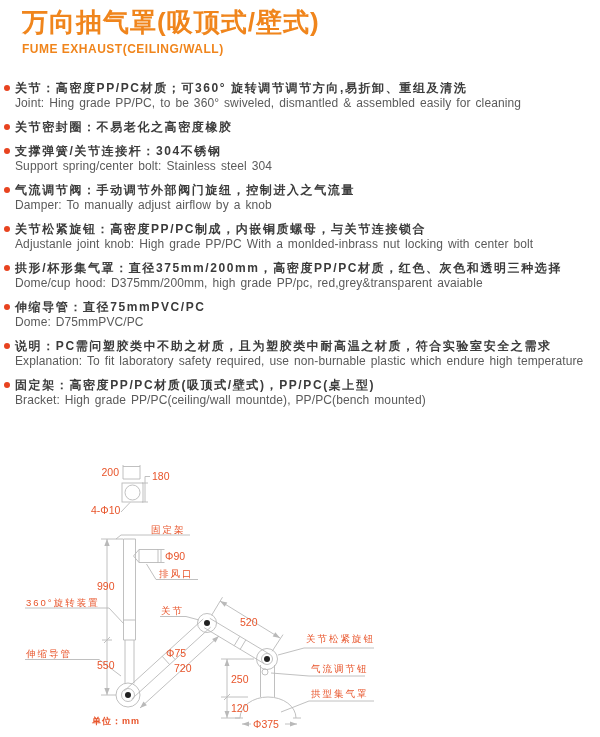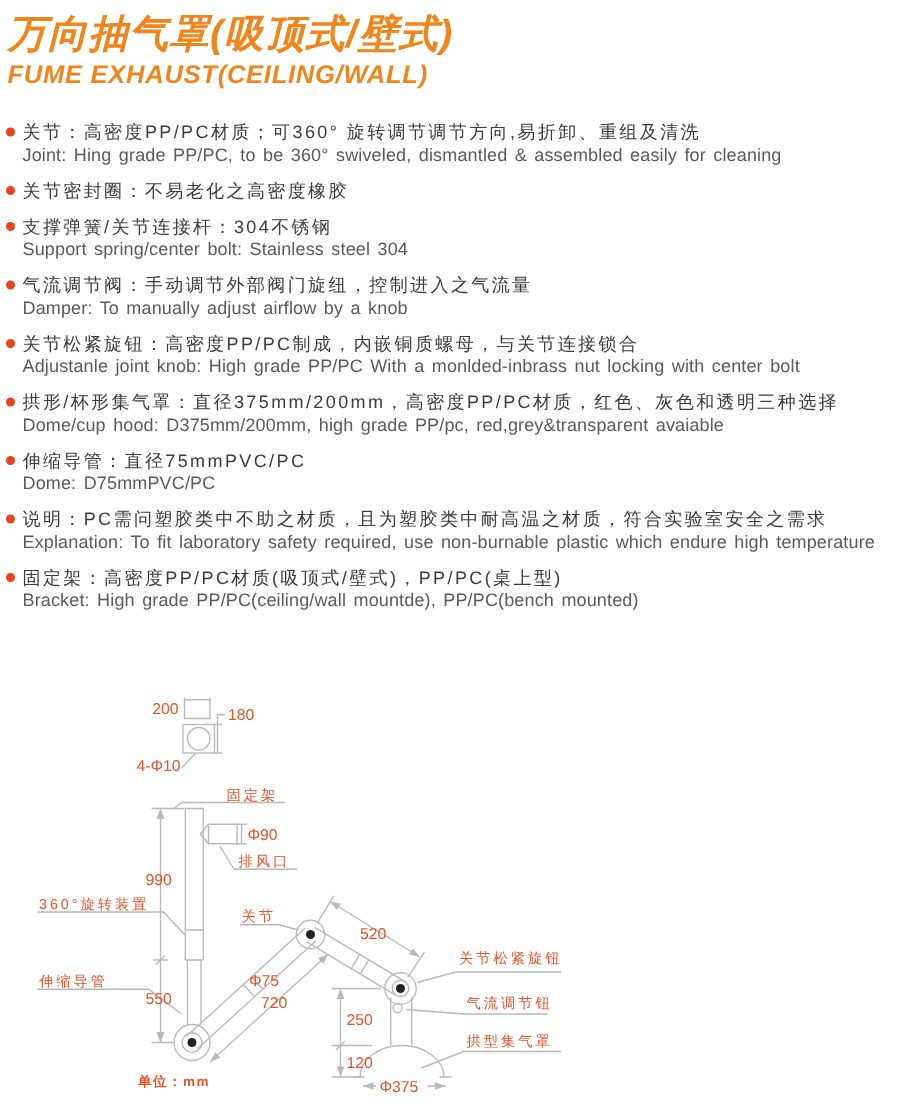--- a/index.html
+++ b/index.html
@@ -1,24 +1,24 @@
 <!DOCTYPE html>
 <html><head>
 <meta charset="utf-8">
 <style>
   html,body{margin:0;padding:0;width:600px;height:737px;overflow:hidden;background:#fff;
     font-family:"Liberation Sans",sans-serif;}
   .page{position:relative;width:600px;height:737px;background:#fff;}
-  .header{padding:6px 0 0 5px;font-style:italic;}
+  .header{padding:6px 0 0 22px;}
   .title-zh{color:#f0851c;font-size:26px;font-weight:bold;letter-spacing:1px;line-height:32px;}
-  .title-en{color:#f0851c;font-size:17px;font-weight:bold;letter-spacing:.5px;line-height:21px;margin-top:1px;}
+  .title-en{color:#f0851c;font-size:12px;font-weight:bold;letter-spacing:.5px;line-height:21px;margin-top:1px;}
   .specs{margin-top:20px;padding-left:4px;}
   .item{position:relative;padding-left:11px;margin-bottom:8px;white-space:nowrap;}
   .dot{position:absolute;left:0;top:5px;width:6px;height:6px;border-radius:50%;background:#e8431f;}
-  .zh{font-size:12px;color:#3b3b3b;letter-spacing:1.6px;line-height:16px;}
+  .zh{font-size:12px;color:#3b3b3b;letter-spacing:1.6px;line-height:16px;font-weight:bold;}
   .en{font-size:12px;color:#5a5a5a;letter-spacing:.1px;word-spacing:1.5px;line-height:15px;}
   .diagram{position:absolute;left:0;top:450px;width:600px;height:287px;}
   svg text{fill:#e8542a;font-family:"Liberation Sans",sans-serif;}
   .dim{font-size:10.5px;}
   .cjk{font-size:9.5px;letter-spacing:2px;}
   .unit{font-size:9px;font-weight:bold;letter-spacing:1px;}
 </style>
 </head>
 <body>
 

